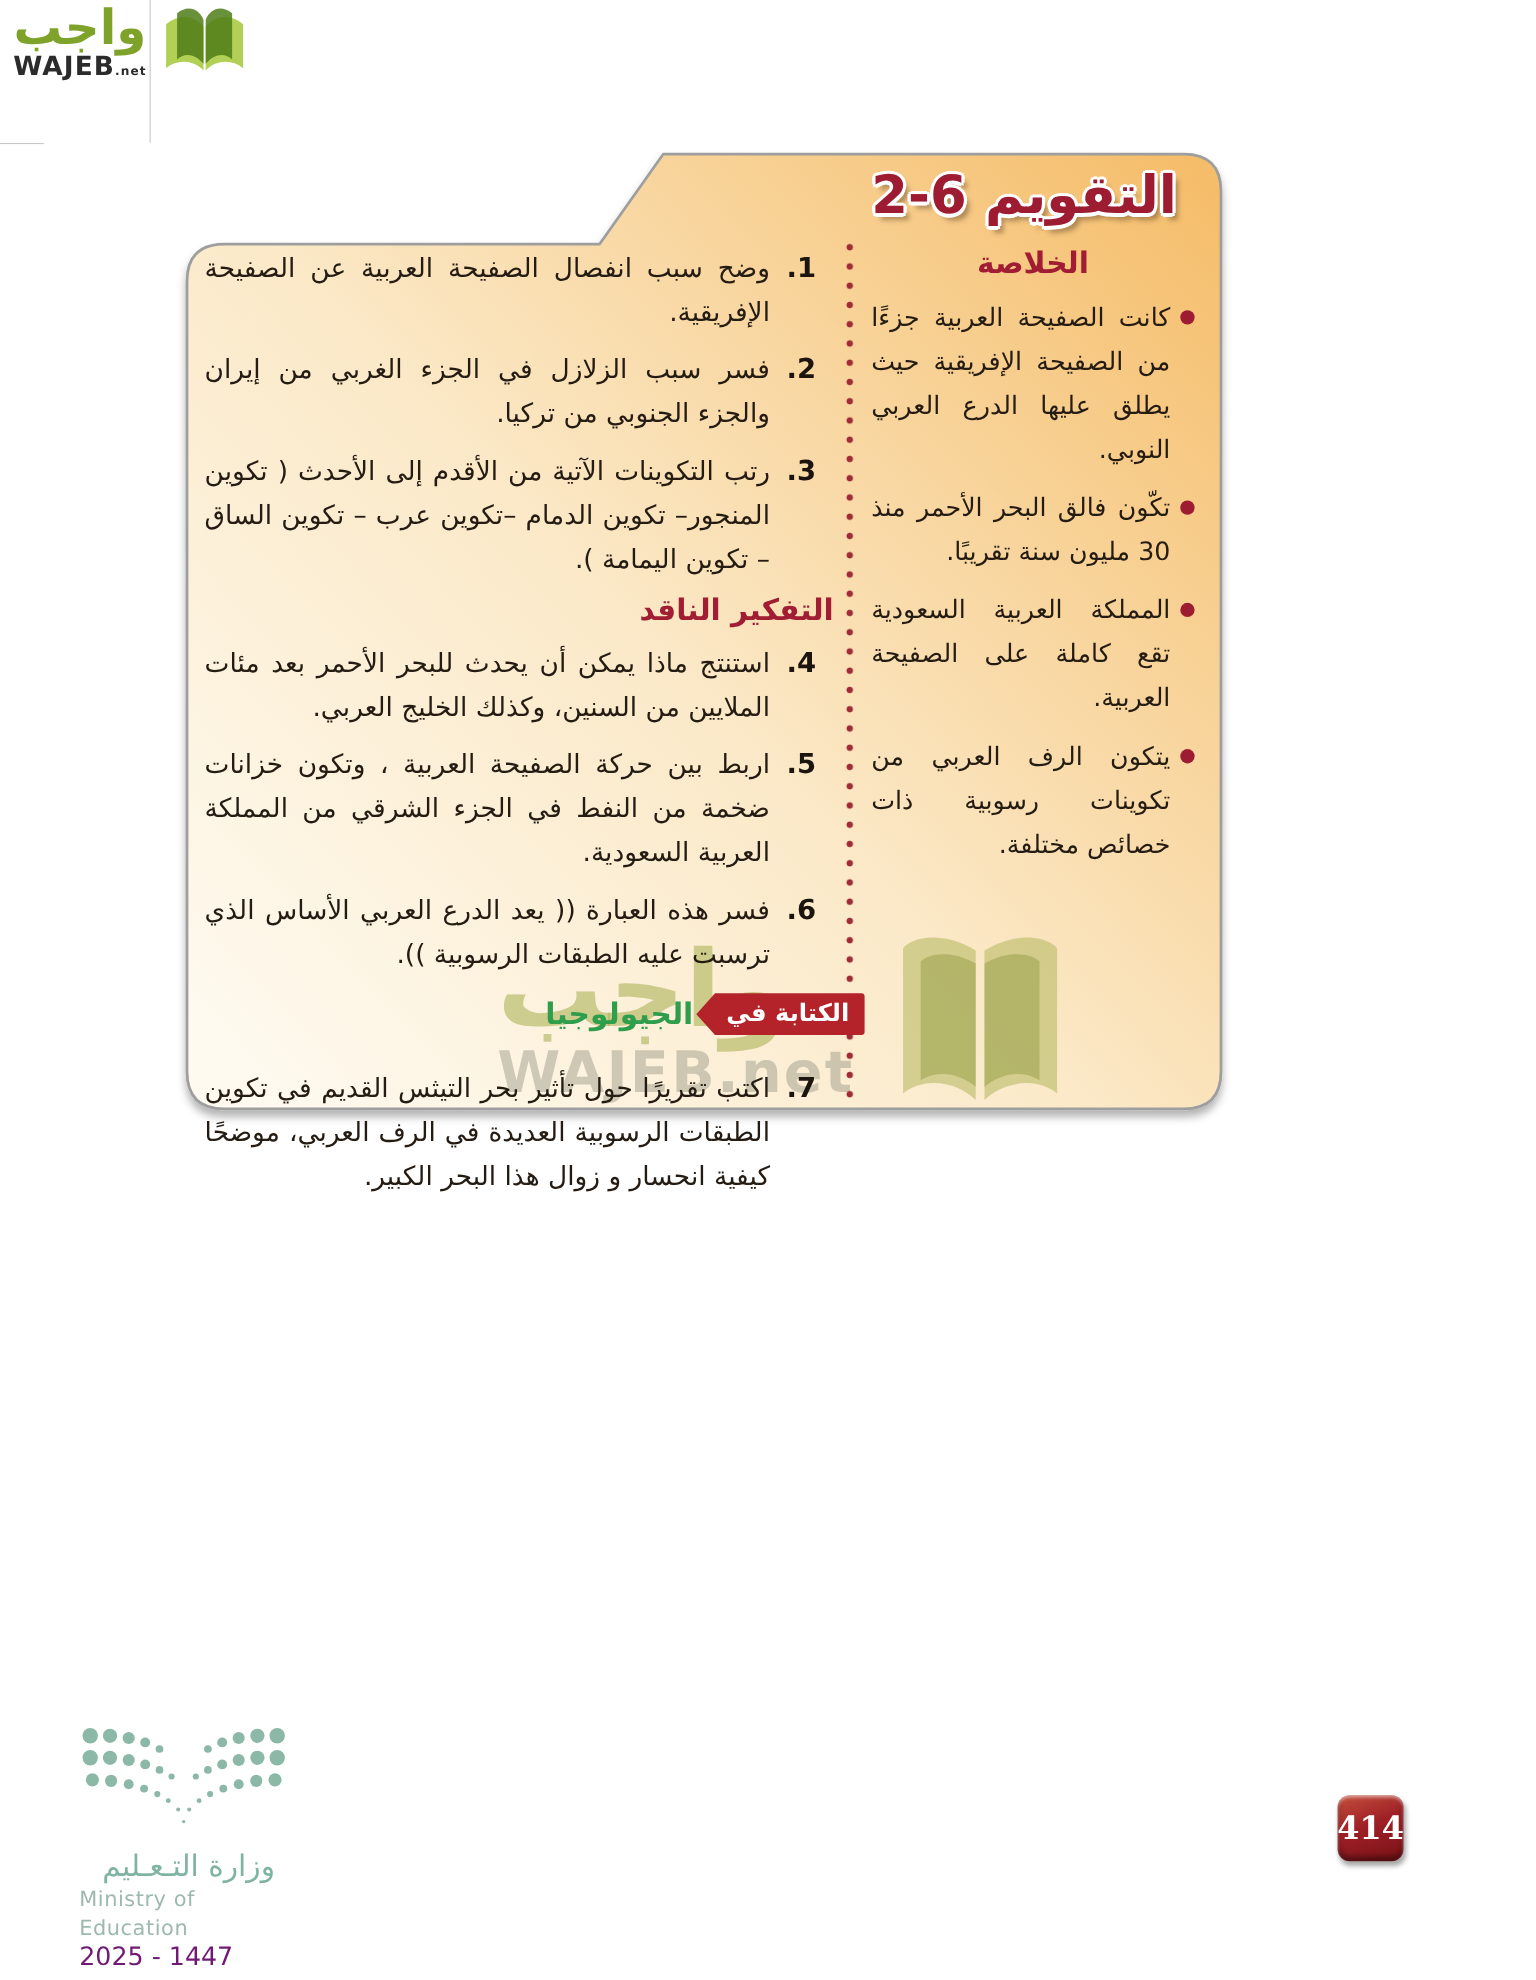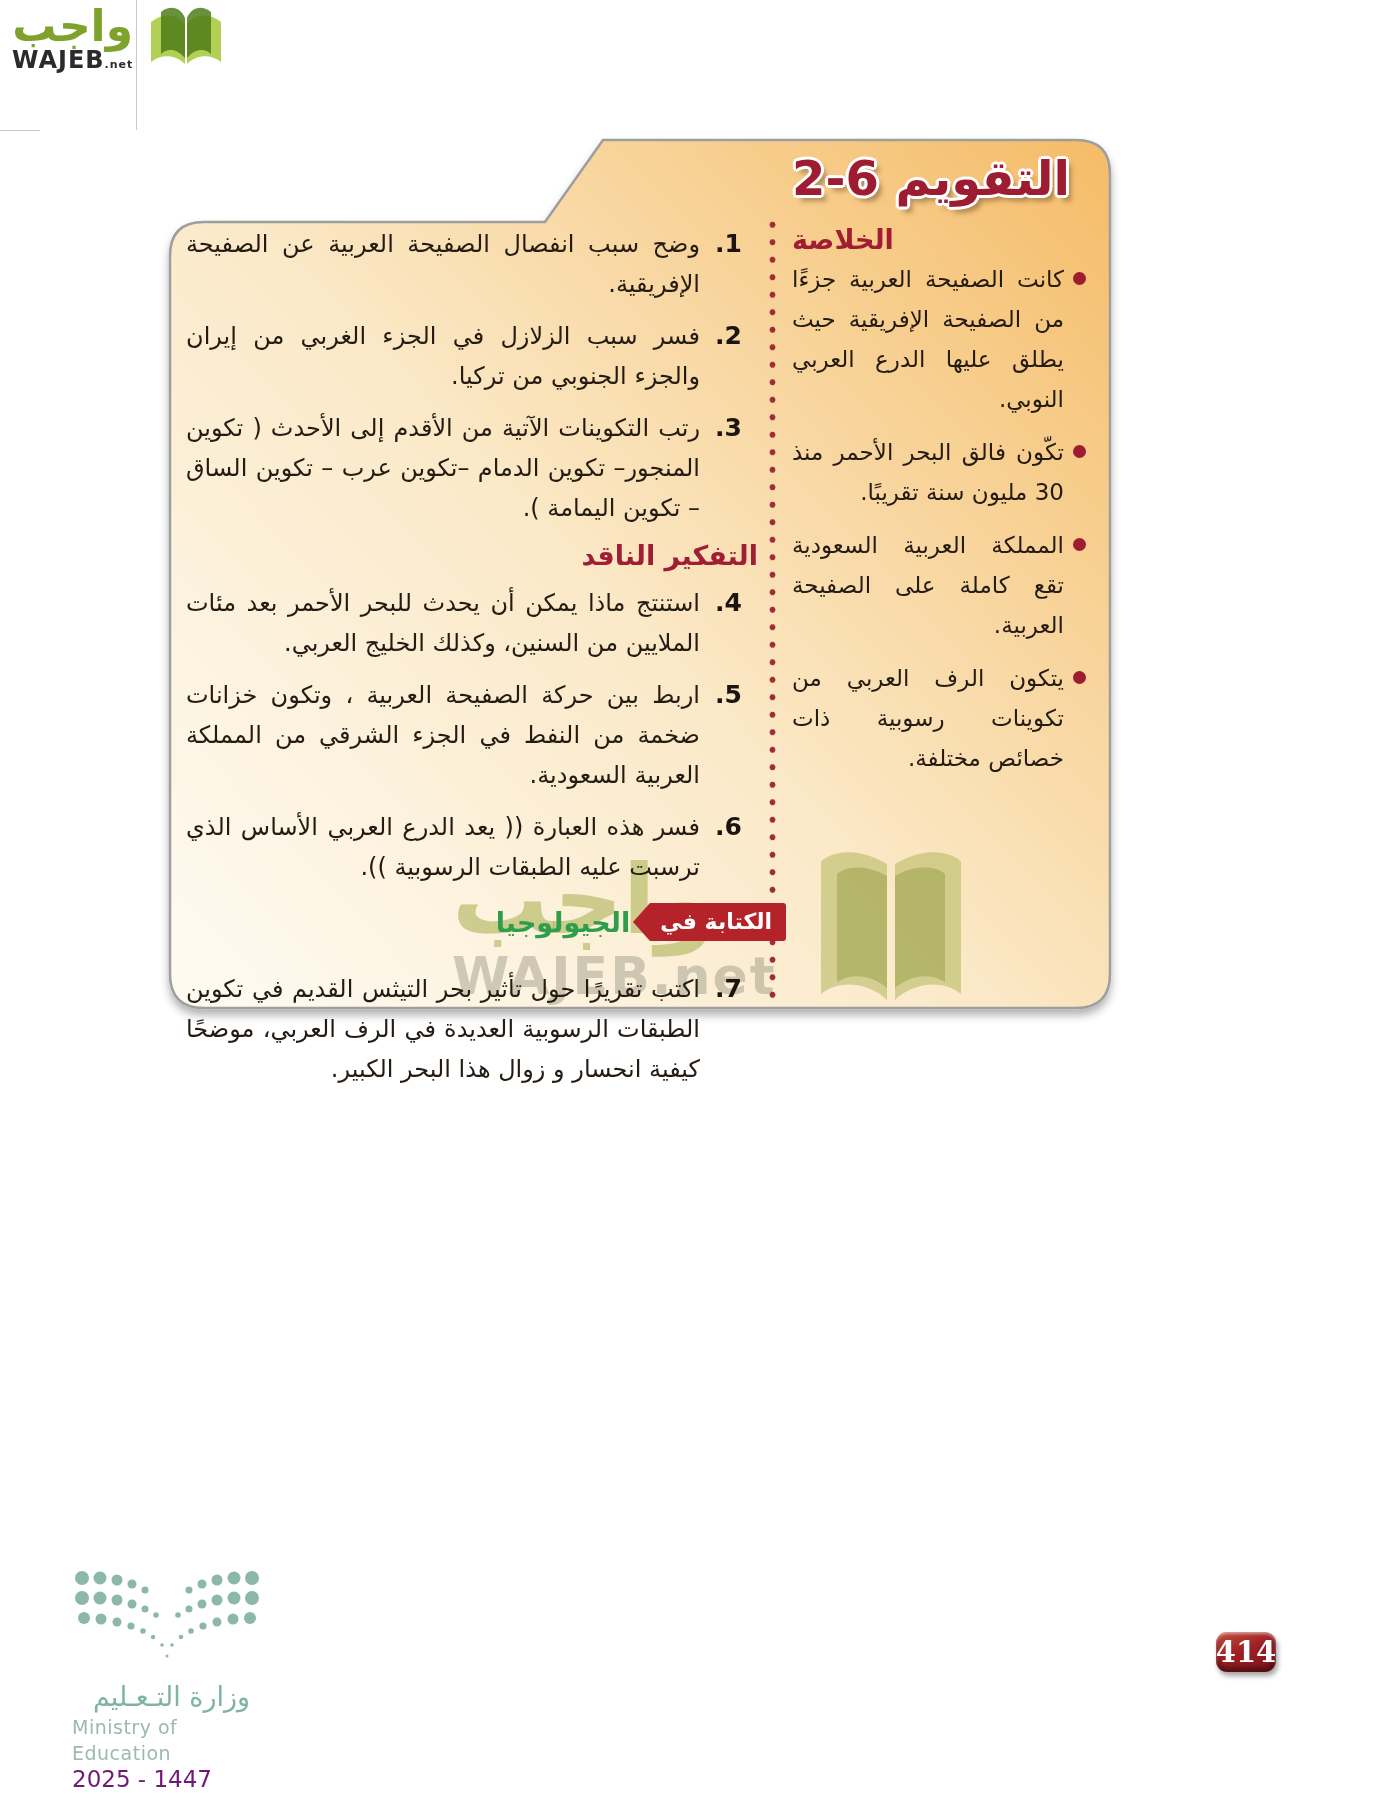--- a/index.html
+++ b/index.html
@@ -29,21 +29,21 @@
                  0 3px 0 #fff, 0 -3px 0 #fff, 3px 0 0 #fff, -3px 0 0 #fff,
                  5px 6px 5px rgba(90,60,30,.45); }
 
   
   .divider-dots { position:absolute; left:769px; top:216px; width:7px; height:790px; z-index:3;
     background-image:radial-gradient(circle, #a02c38 2.6px, rgba(0,0,0,0) 3.3px);
     background-size:7px 17.5px; background-repeat:repeat-y; }
 
   
   .summary-col { position:absolute; left:792px; top:224px; width:294px; z-index:3; direction:rtl; }
-  .col-heading { font-size:27px; font-weight:bold; color:#a01d33; text-align:left; margin-bottom:4px; }
+  .col-heading { font-size:27px; font-weight:bold; color:#a01d33; text-align:center; margin-bottom:14px; }
   .s-item { display:flex; direction:rtl; gap:9px; margin-bottom:13px; }
   .s-marker { flex:none; width:13px; height:13px; border-radius:50%; background:#9e1c31; margin-top:13px; }
   .s-text { flex:1; font-size:23px; line-height:40px; color:#241b12; text-align:justify; }
 
   
   .questions-col { position:absolute; left:186px; top:224px; width:572px; z-index:3; direction:rtl; }
   .q-heading { font-size:27px; font-weight:bold; color:#a01d33; text-align:right; margin:4px 0 12px; }
   .q-item { display:flex; direction:rtl; gap:8px; margin:0 16px 12px 0; }
   .q-num { flex:none; min-width:34px; font-size:25px; font-weight:bold; color:#1c140e; line-height:40px; text-align:right; }
   .q-text { flex:1; font-size:24px; line-height:40px; color:#241b12; text-align:justify; }
@@ -63,21 +63,21 @@
   .wm-ar { font-size:96px; line-height:96px; font-weight:bold; color:rgba(175,180,92,.62); }
   .wm-en { font-size:52px; line-height:56px; font-weight:bold; color:rgba(140,140,125,.42); letter-spacing:2px; }
 
   
   .ministry { position:absolute; left:72px; top:1566px; width:200px; z-index:5; }
   .ministry-name-ar { color:#7fb3a3; font-size:27px; line-height:34px; margin-top:10px; direction:rtl; text-align:right; width:178px; }
   .ministry-name-en { color:#9db8ae; font-size:19px; line-height:26px; letter-spacing:.5px; }
   .ministry-edition { color:#701a75; font-size:23px; line-height:26px; }
 
   
-  .page-badge { position:absolute; left:1216px; top:1632px; width:60px; height:40px; z-index:5;
+  .page-badge { position:absolute; left:1216px; top:1632px; width:60px; height:60px; z-index:5;
     border-radius:11px; background:linear-gradient(160deg, #c5503c 0%, #9e2026 45%, #7a1217 100%);
     box-shadow:inset 0 2px 3px rgba(255,255,255,.5), inset 0 -4px 6px rgba(0,0,0,.45), 2px 4px 5px rgba(0,0,0,.35);
     display:flex; align-items:center; justify-content:center;
     color:#fff; font-size:29px; font-weight:bold; font-family:"DejaVu Serif", serif; }
 </style>
 </head>
 <body>
 
 <div class="page">
 

